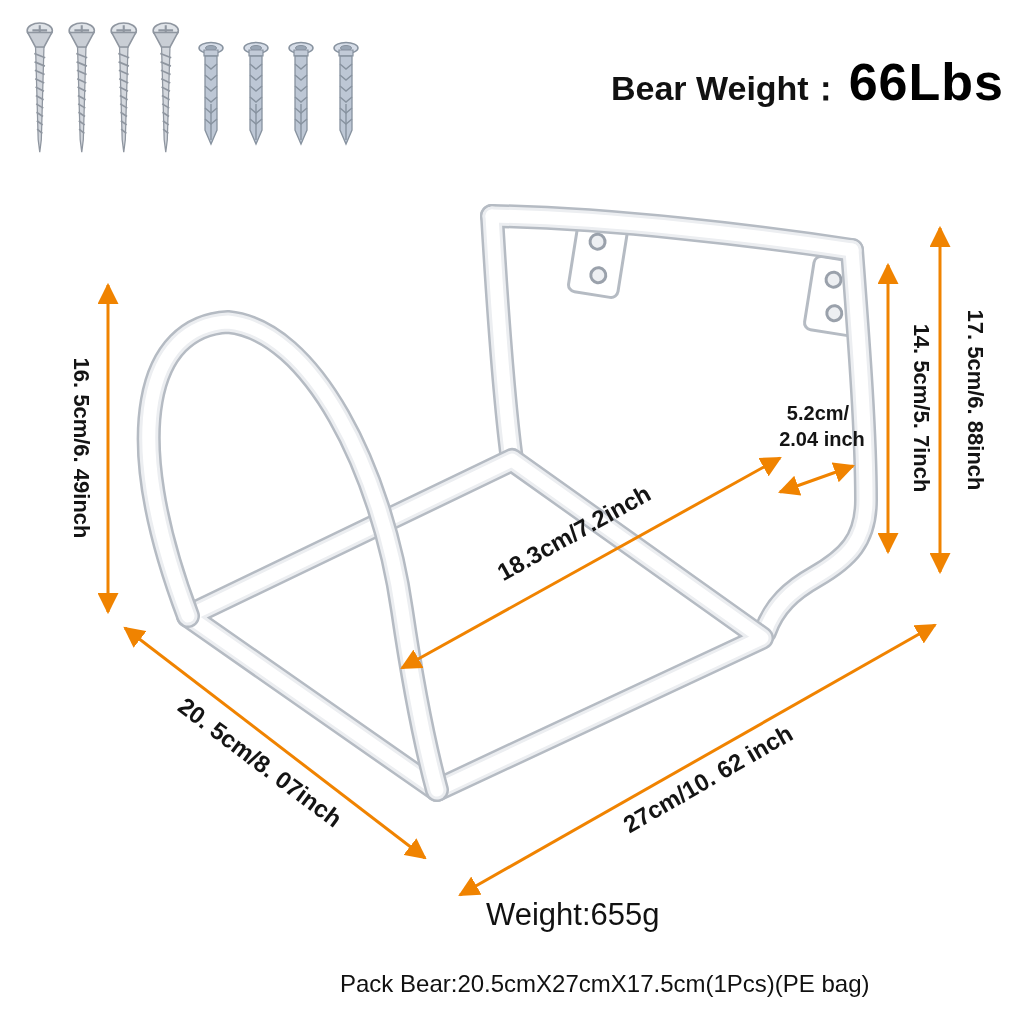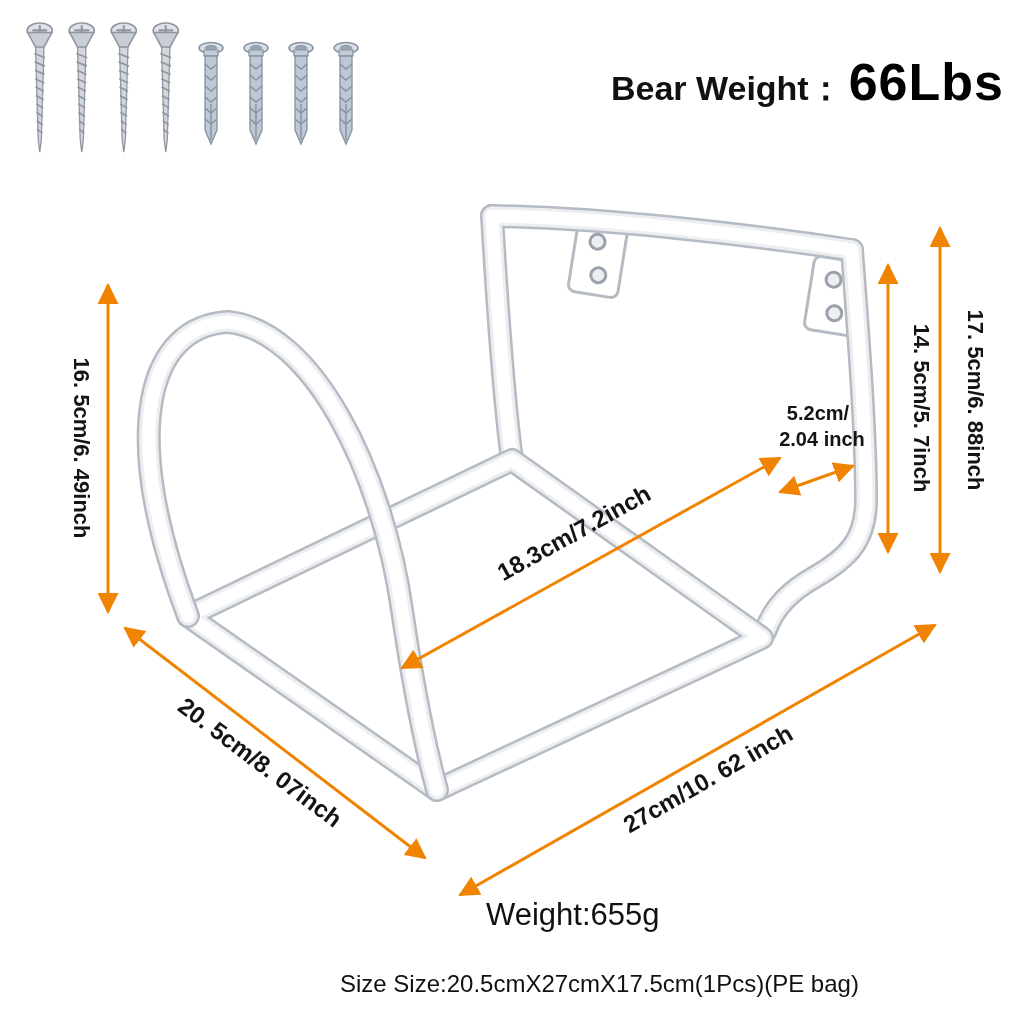--- a/index.html
+++ b/index.html
@@ -166,15 +166,15 @@
       <text class="dim-label big" text-anchor="middle" transform="translate(255,769) rotate(37)">20. 5cm/8. 07inch</text>
     </g>
 
     <g>
       <line class="dim-line" x1="460" y1="895" x2="935" y2="625" marker-start="url(#arrow)" marker-end="url(#arrow)"></line>
       <text class="dim-label big" text-anchor="middle" transform="translate(712,786) rotate(-30)">27cm/10. 62 inch</text>
     </g>
   </svg>
 
   <div class="weight-line">Weight:655g</div>
-  <div class="pack-line">Size Size:20.5cmX27cmX17.5cm(1Pcs)(PE bag)</div>
+  <div class="pack-line">Pack Bear:20.5cmX27cmX17.5cm(1Pcs)(PE bag)</div>
 
 </div>
 
 </body></html>

